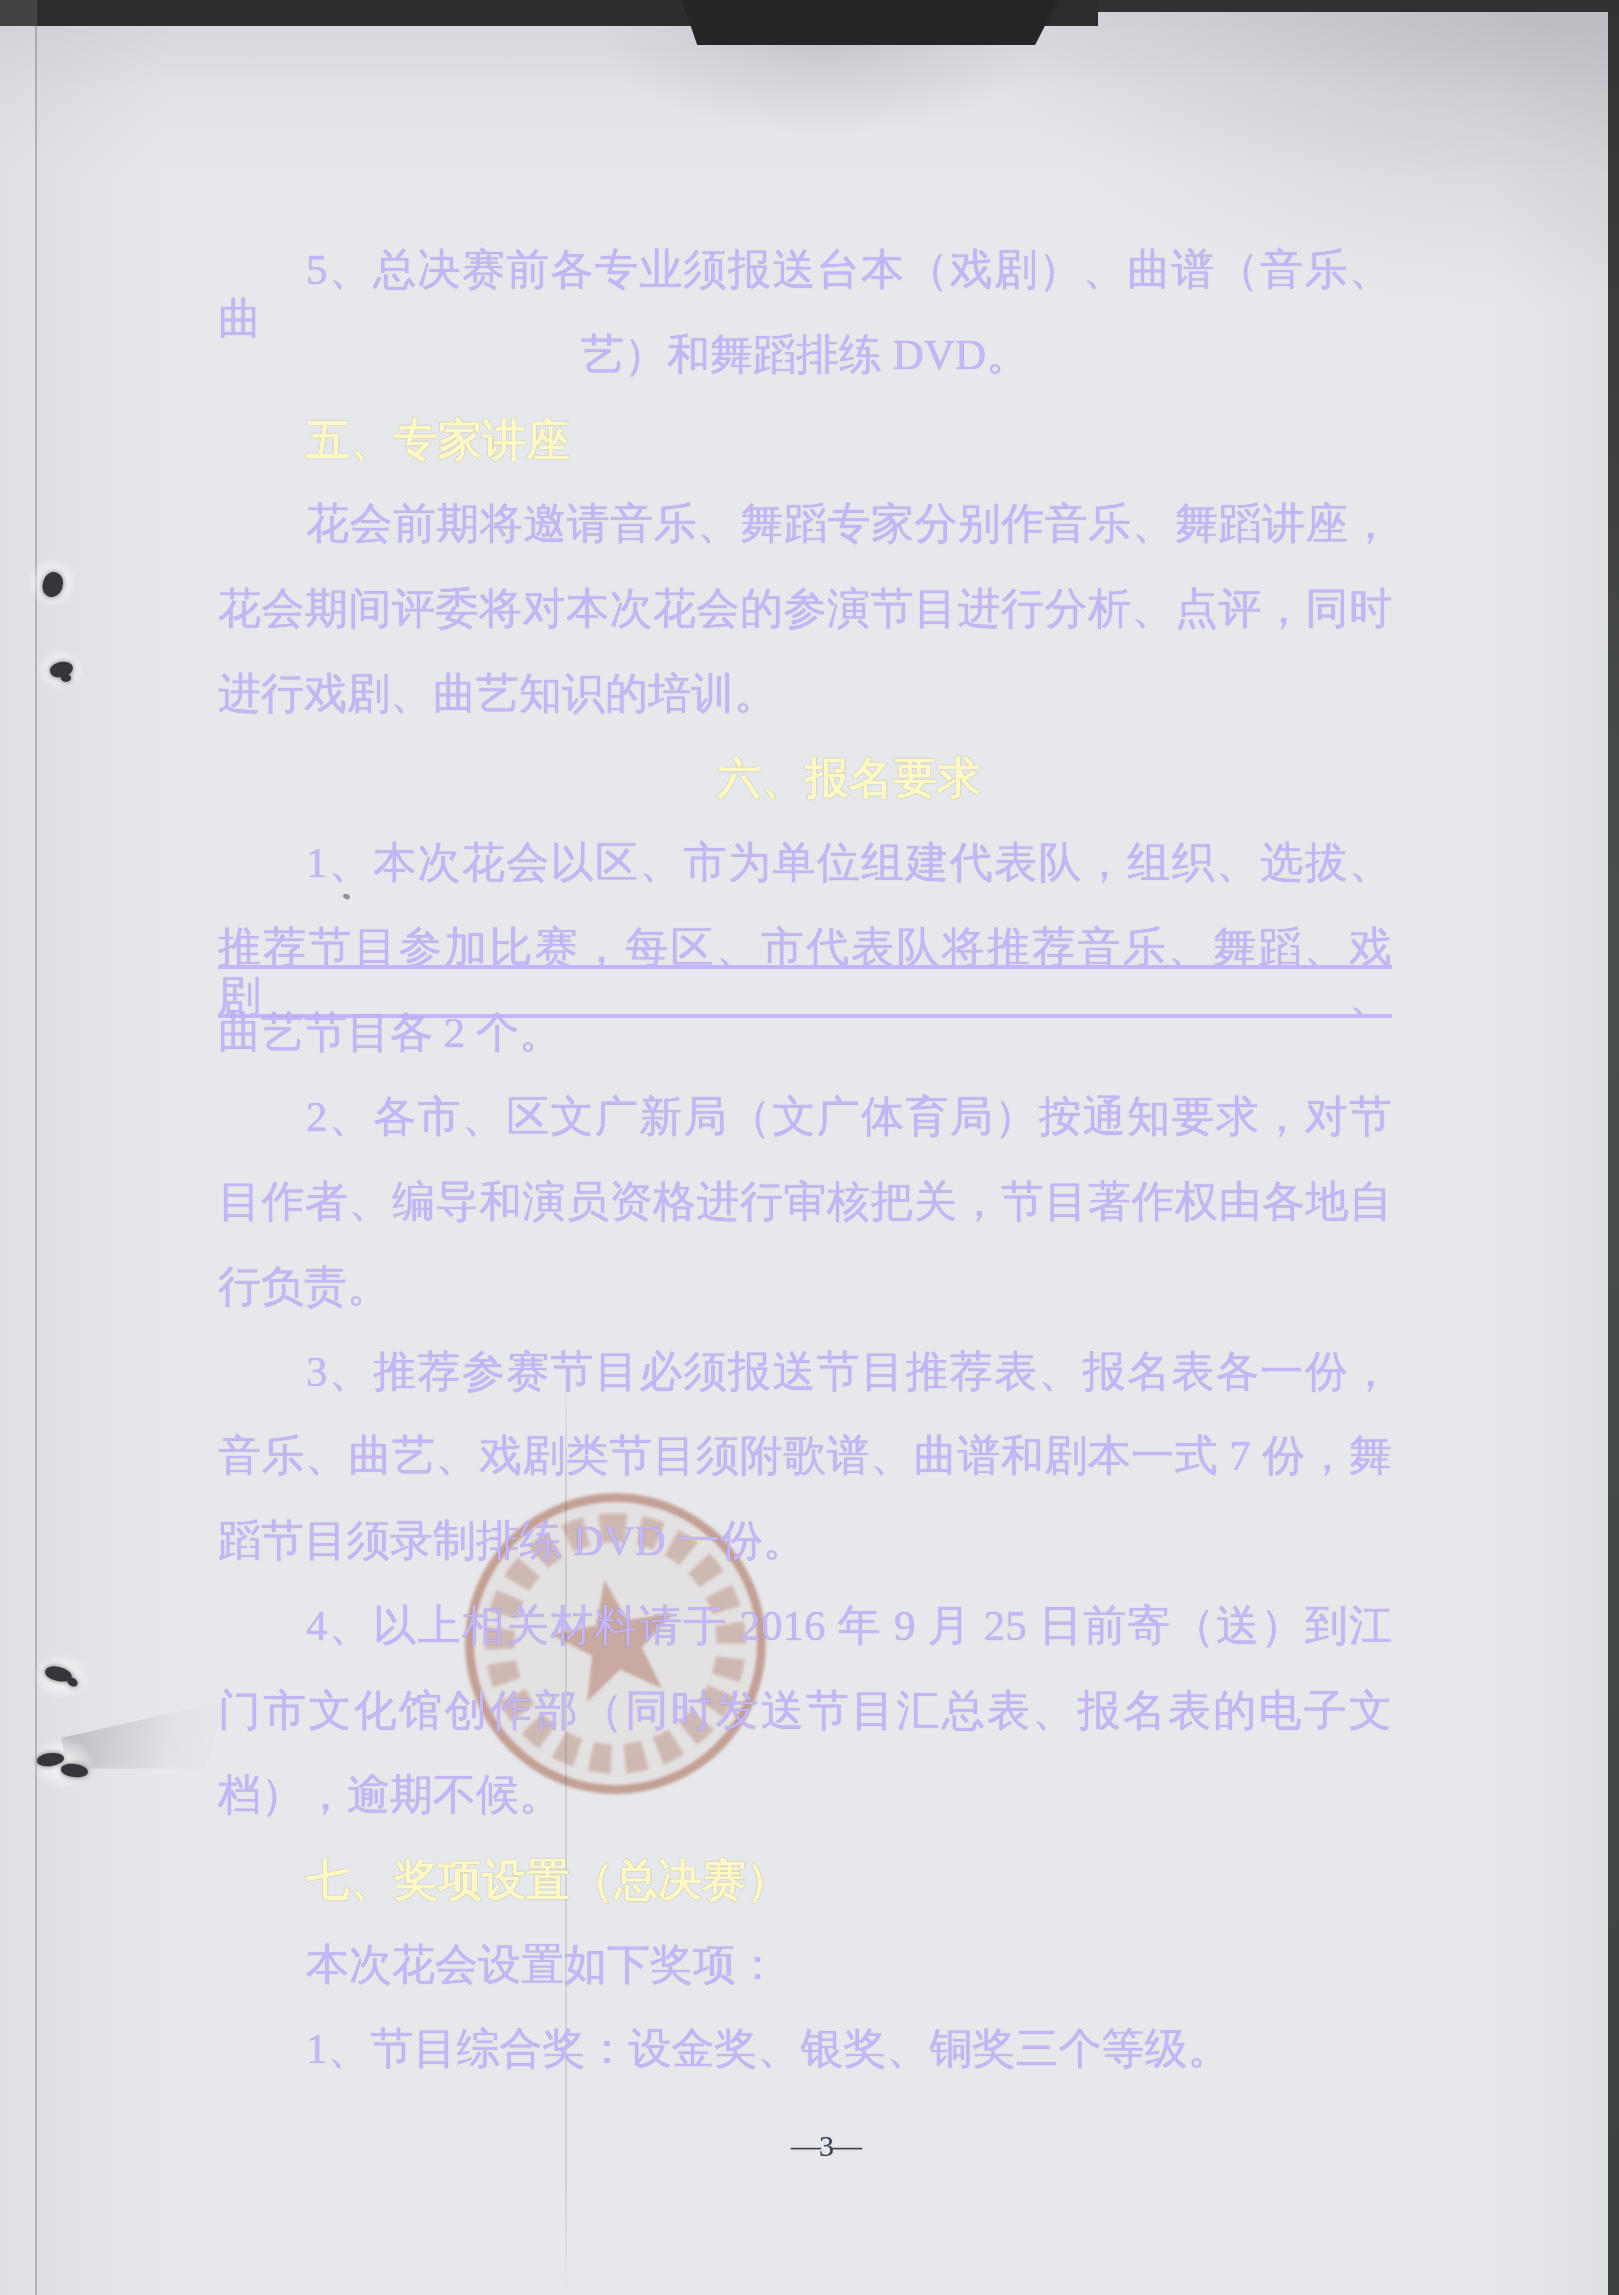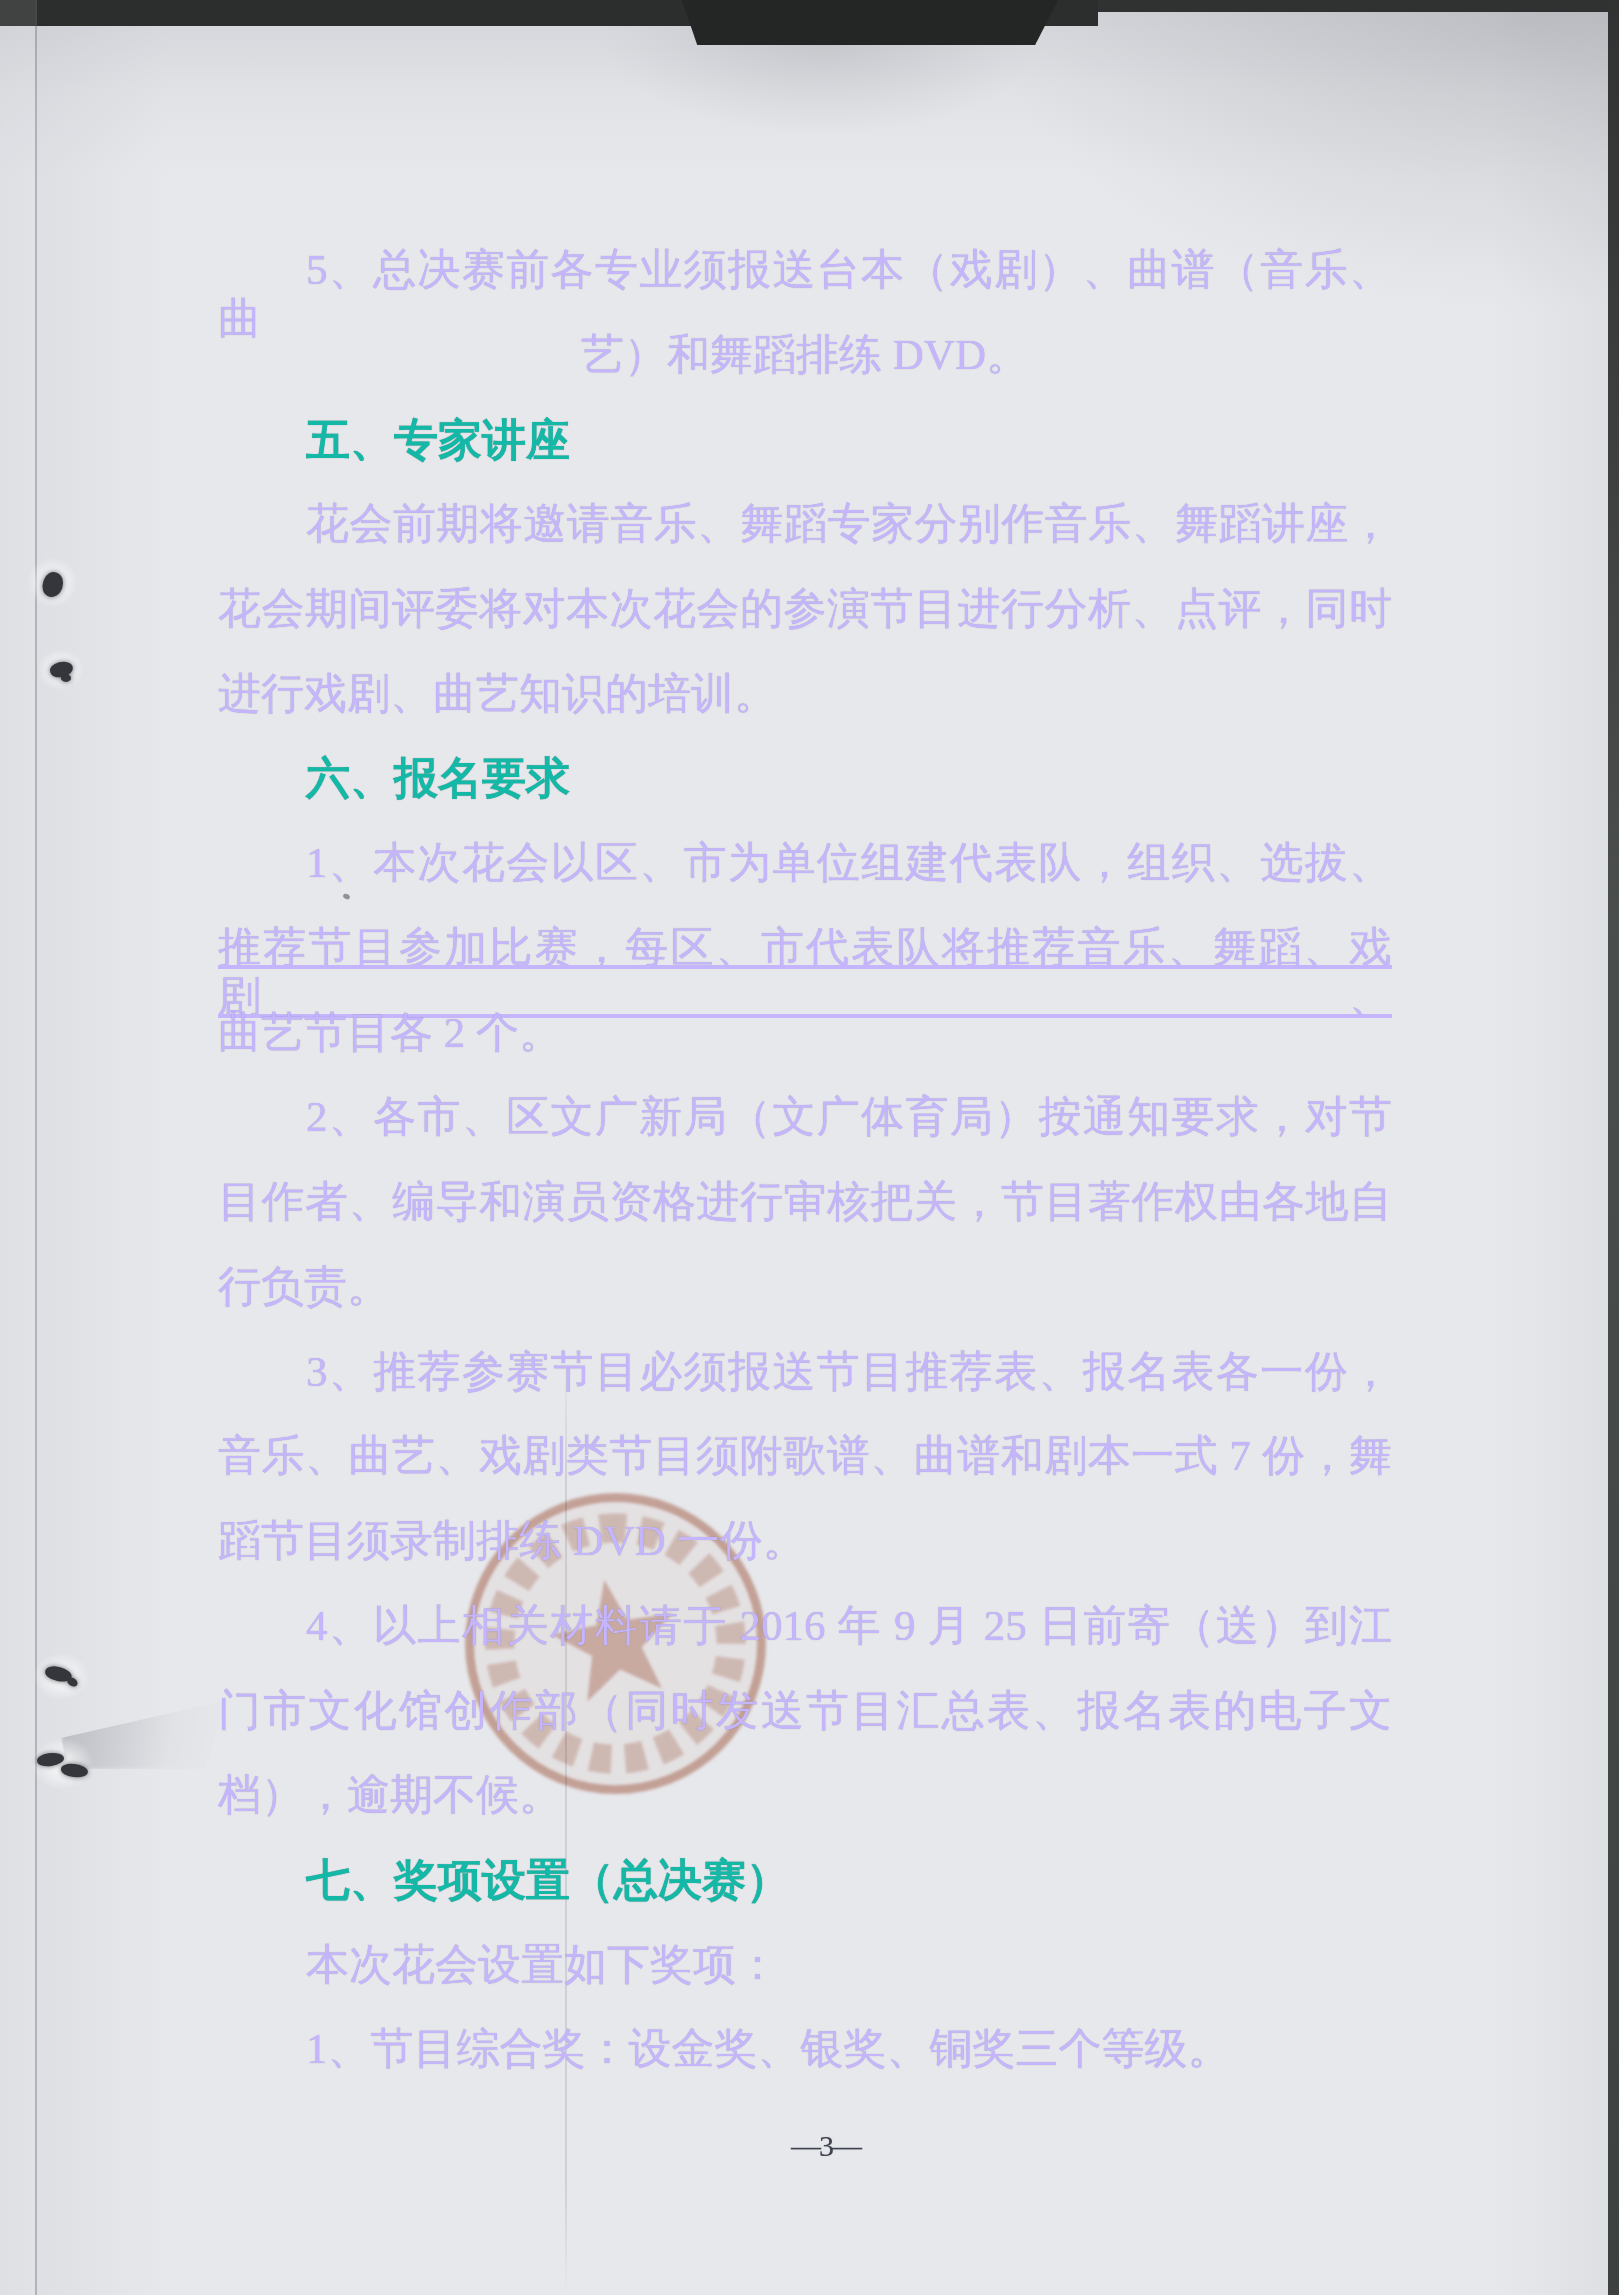--- a/index.html
+++ b/index.html
@@ -48,21 +48,21 @@
   
   #textlayer { position:absolute; left:0; top:0; width:1619px; height:2296px; }
   .tline {
     position:absolute; left:218px; width:1174px; line-height:49px; height:51px;
     font-size:43px; color:#c4b5fd; letter-spacing:0px; white-space:nowrap;
     text-shadow:0 0 1px rgba(43,45,53,0.35);
   }
   .tline.full   { white-space:normal; text-align:justify; text-align-last:justify; }
   .tline.indent { text-indent:88px; }
   .tline.heading{ font-family:"Liberation Sans","DejaVu Sans",sans-serif;
-                  font-weight:700; font-size:44px; color:#14b8a6;
+                  font-weight:700; font-size:44px; color:#fef9c3;
                   text-shadow:0 0 1px rgba(32,34,41,0.45); }
   #pagenum { position:absolute; left:747px; top:2129px; width:157px; text-align:center;
              font-size:30px; color:#3f4450; letter-spacing:-2px;
              text-shadow:0 0 1px rgba(63,68,80,0.4); }
 </style>
 </head>
 <body>
 
 <div id="canvas">
 
@@ -105,21 +105,21 @@
              L137.2,228.4 L150.3,183.3 L113.2,154.6 L160.1,153.2 Z" fill="rgba(173,92,62,0.42)" transform="rotate(-10 176 175)"></path>
   </svg>
 
   <div id="textlayer">
       <div class="tline indent full" style="top: 245px;">5、总决赛前各专业须报送台本（戏剧）、曲谱（音乐、曲</div>
       <div class="tline" style="top: 330px; text-align: center;">艺）和舞蹈排练 DVD。</div>
       <div class="tline indent heading" style="top: 415px;">五、专家讲座</div>
       <div class="tline indent full" style="top: 499px;">花会前期将邀请音乐、舞蹈专家分别作音乐、舞蹈讲座，</div>
       <div class="tline full" style="top: 584px;">花会期间评委将对本次花会的参演节目进行分析、点评，同时</div>
       <div class="tline" style="top: 669px;">进行戏剧、曲艺知识的培训。</div>
-      <div class="tline indent heading" style="top: 753px;">六、报名要求</div>
+      <div class="tline indent heading" style="top: 753px; text-align: center;">六、报名要求</div>
       <div class="tline indent full" style="top: 838px;">1、本次花会以区、市为单位组建代表队，组织、选拔、</div>
       <div class="tline full" style="top: 923px; text-decoration: underline;">推荐节目参加比赛，每区、市代表队将推荐音乐、舞蹈、戏剧、</div>
       <div class="tline" style="top: 1008px;">曲艺节目各 2 个。</div>
       <div class="tline indent full" style="top: 1092px;">2、各市、区文广新局（文广体育局）按通知要求，对节</div>
       <div class="tline full" style="top: 1177px;">目作者、编导和演员资格进行审核把关，节目著作权由各地自</div>
       <div class="tline" style="top: 1262px;">行负责。</div>
       <div class="tline indent full" style="top: 1347px;">3、推荐参赛节目必须报送节目推荐表、报名表各一份，</div>
       <div class="tline full" style="top: 1431px;">音乐、曲艺、戏剧类节目须附歌谱、曲谱和剧本一式 7 份，舞</div>
       <div class="tline" style="top: 1516px;">蹈节目须录制排练 DVD 一份。</div>
       <div class="tline indent full" style="top: 1601px;">4、以上相关材料请于 2016 年 9 月 25 日前寄（送）到江</div>

